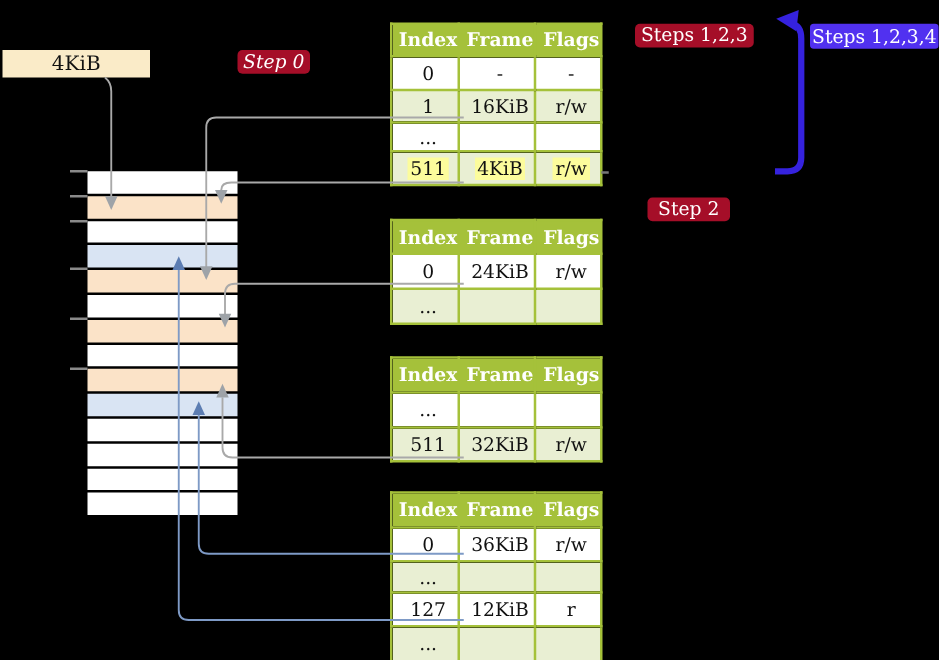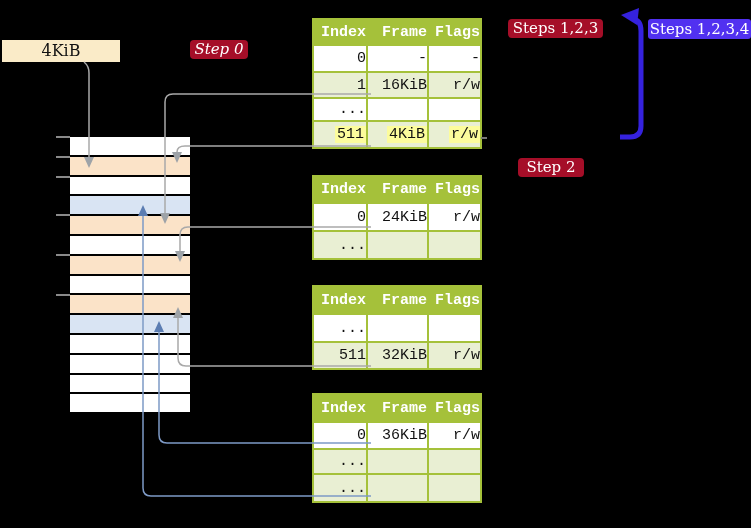--- a/index.html
+++ b/index.html
@@ -27,22 +27,22 @@
   #step0{left:190px; top:40px; width:58px;font-style:italic;}
   #steps123{left:508px; top:19px; width:95px;}
   #steps1234{left:648px; top:19px; width:103px;}
   #step4{left:518px; top:158px; width:66px;}
   
   table.pt{
     position:absolute; left:312px; width:168px; border-collapse:collapse; table-layout:fixed;
     font-size:15px; color:#111;
   }
   table.pt th, table.pt td{
-    border:2px solid var(--table-green); padding:0 0 0 5px; text-align:right; vertical-align:middle;
-    overflow:hidden; white-space:nowrap;font-family:Liberation Mono, monospace;
+    border:2px solid var(--table-green); padding:0 0 0 5px; text-align:center; vertical-align:middle;
+    overflow:hidden; white-space:nowrap;
   }
   table.pt th{background:var(--table-green); color:#fff; font-weight:bold;}
   table.pt tr.plain td{background:#fff;}
   table.pt tr.alt td{background:var(--row-green);}
   .hl{background:var(--highlight-yellow); padding:0 2px;}
   
   .mem-row{position:absolute; left:70px; width:120px; height:17.8px; background:#fff;}
   .mem-row[data-type="pagetable"]{background:var(--peach);}
   .mem-row[data-type="mapped-page"]{background:var(--page-blue);}
   .mem-row[data-type="free"]{background:#fff;}
@@ -190,20 +190,25 @@
     <tr class="plain" style="height:27px">
       <td><span>0</span></td>
       <td><span>36KiB</span></td>
       <td><span>r/w</span></td>
     </tr>
     <tr class="alt" style="height:25px">
       <td><span>...</span></td>
       <td><span></span></td>
       <td><span></span></td>
     </tr>
+    <tr class="plain" style="height:27px">
+      <td><span>127</span></td>
+      <td><span>12KiB</span></td>
+      <td><span>r</span></td>
+    </tr>
     <tr class="alt" style="height:28px">
       <td><span>...</span></td>
       <td><span></span></td>
       <td><span></span></td>
     </tr>
   </tbody>
 </table>
 
 <svg id="overlay" width="751" height="528" viewBox="0 0 751 528">
 

